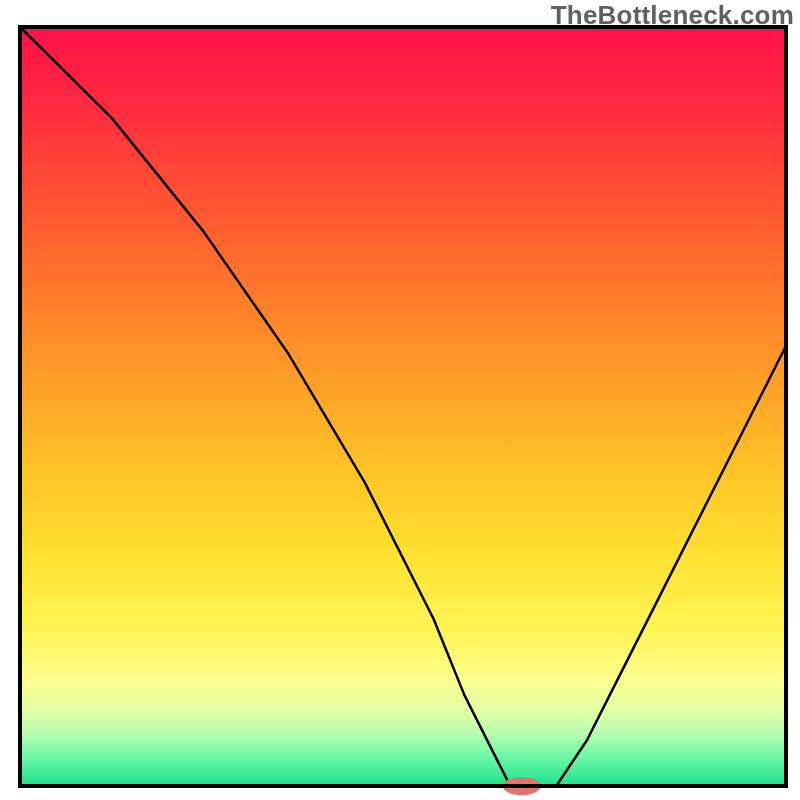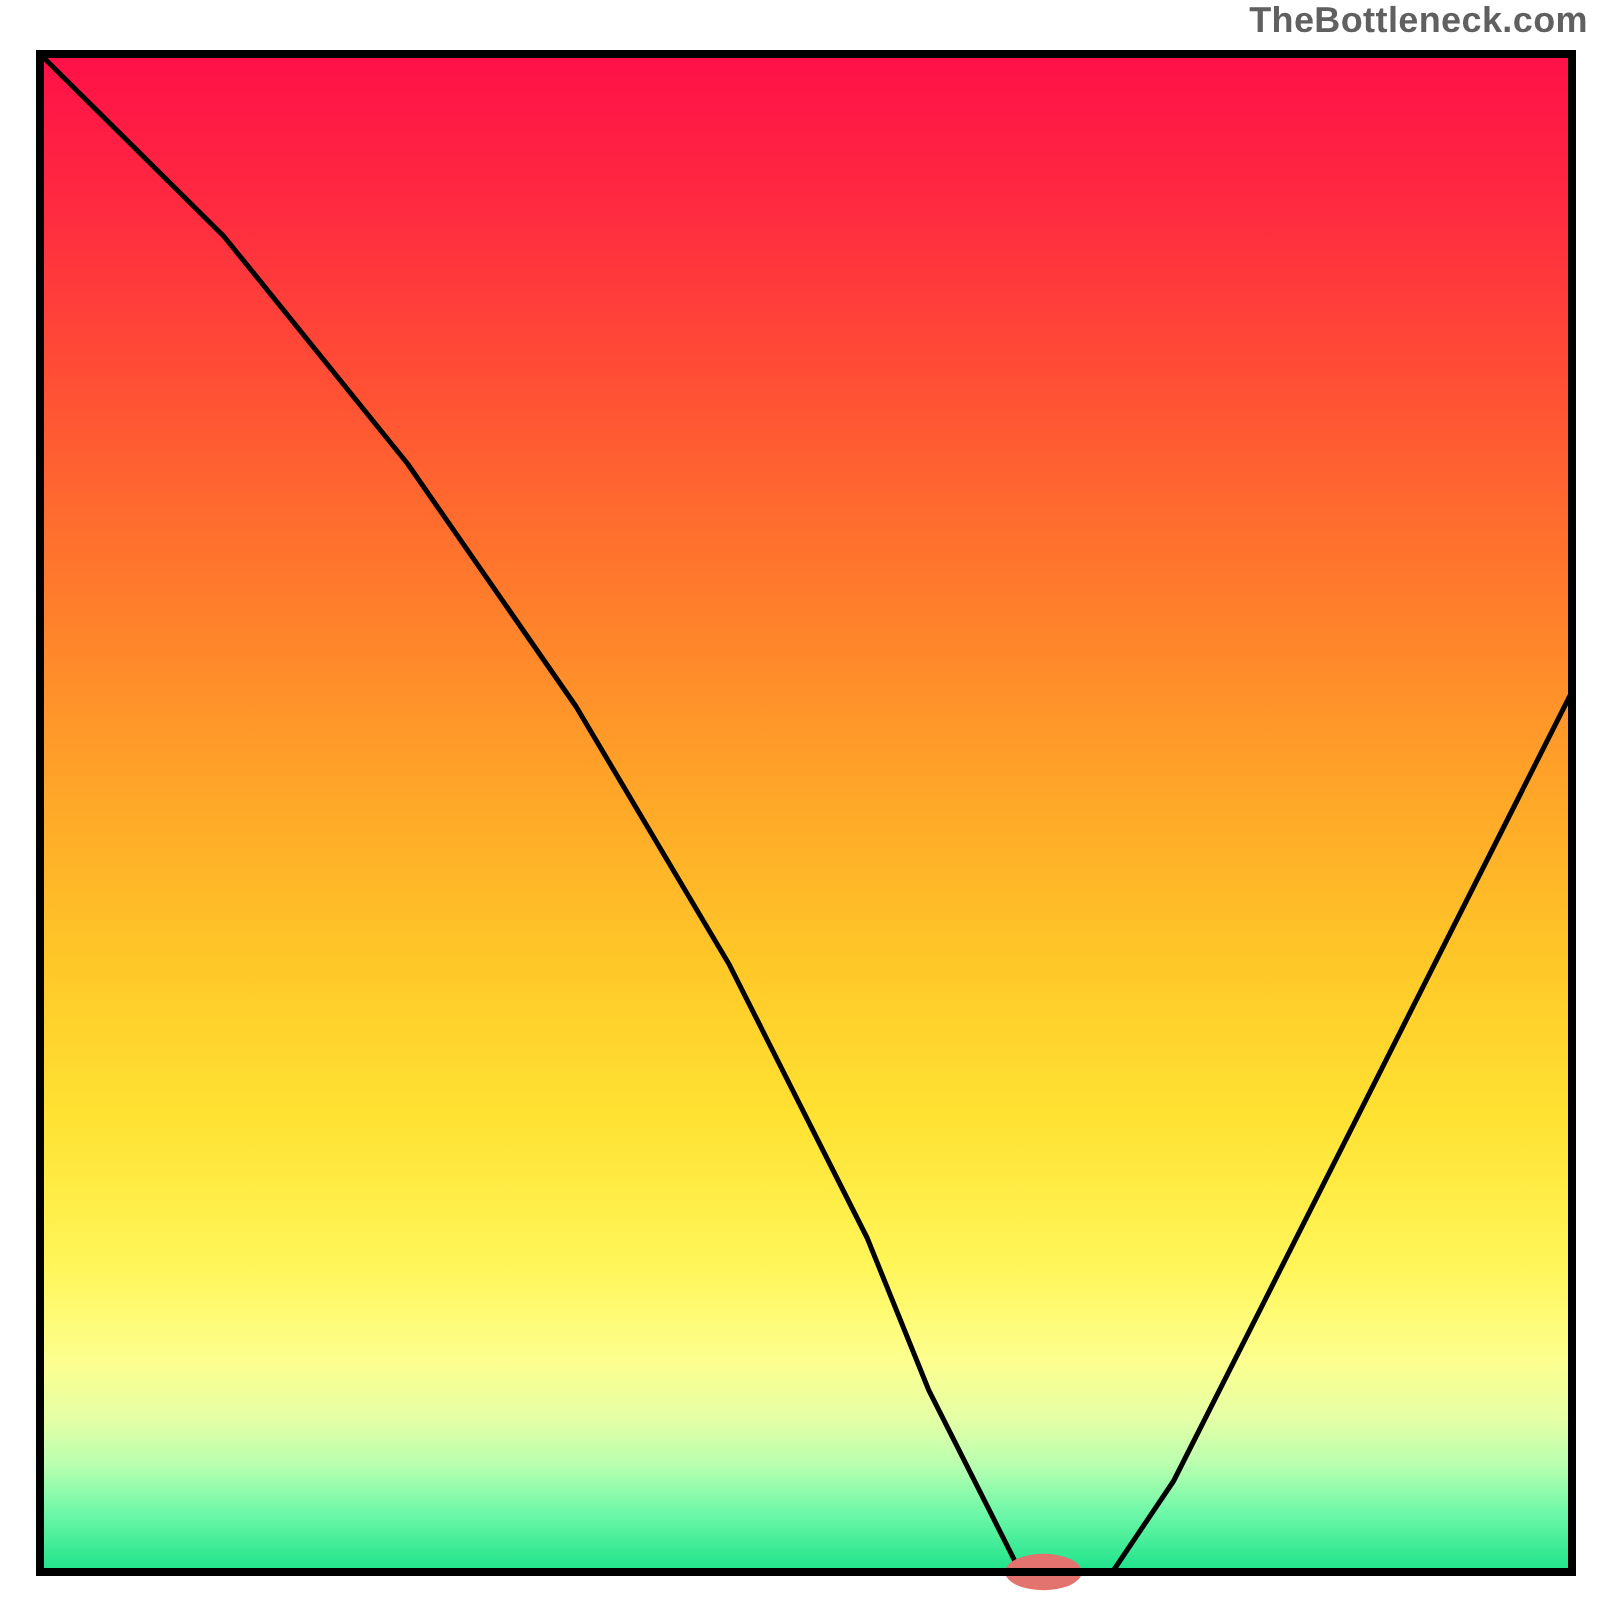--- a/index.html
+++ b/index.html
@@ -13,21 +13,21 @@
   }
   .chart-container {
     position: relative;
     width: 800px;
     height: 800px;
   }
   .watermark {
     position: absolute;
     top: 0;
     right: 6px;
-    font-size: 18px;
+    font-size: 26px;
     font-weight: 600;
     color: #606060;
     z-index: 10;
     letter-spacing: 0.2px;
   }
   svg.chart {
     display: block;
     width: 800px;
     height: 800px;
   }

